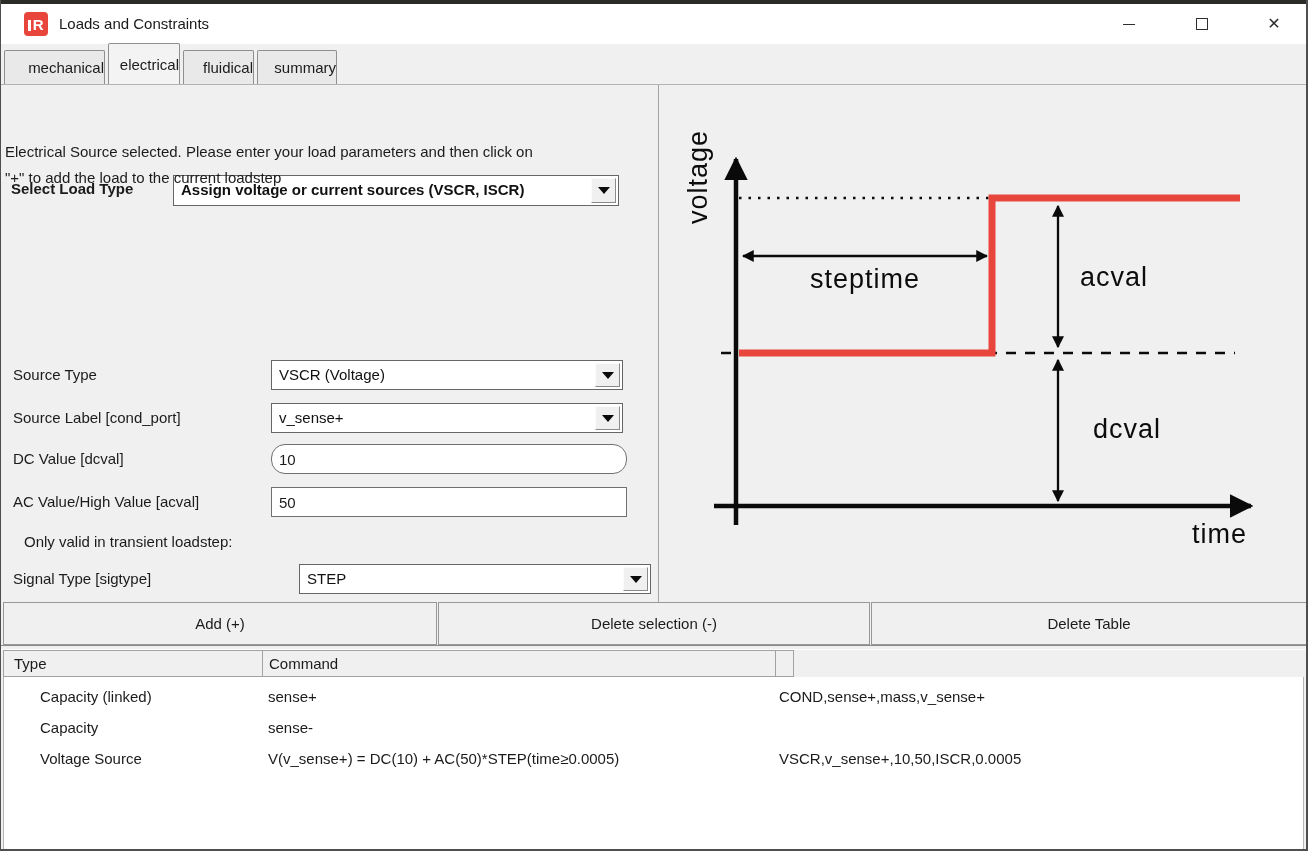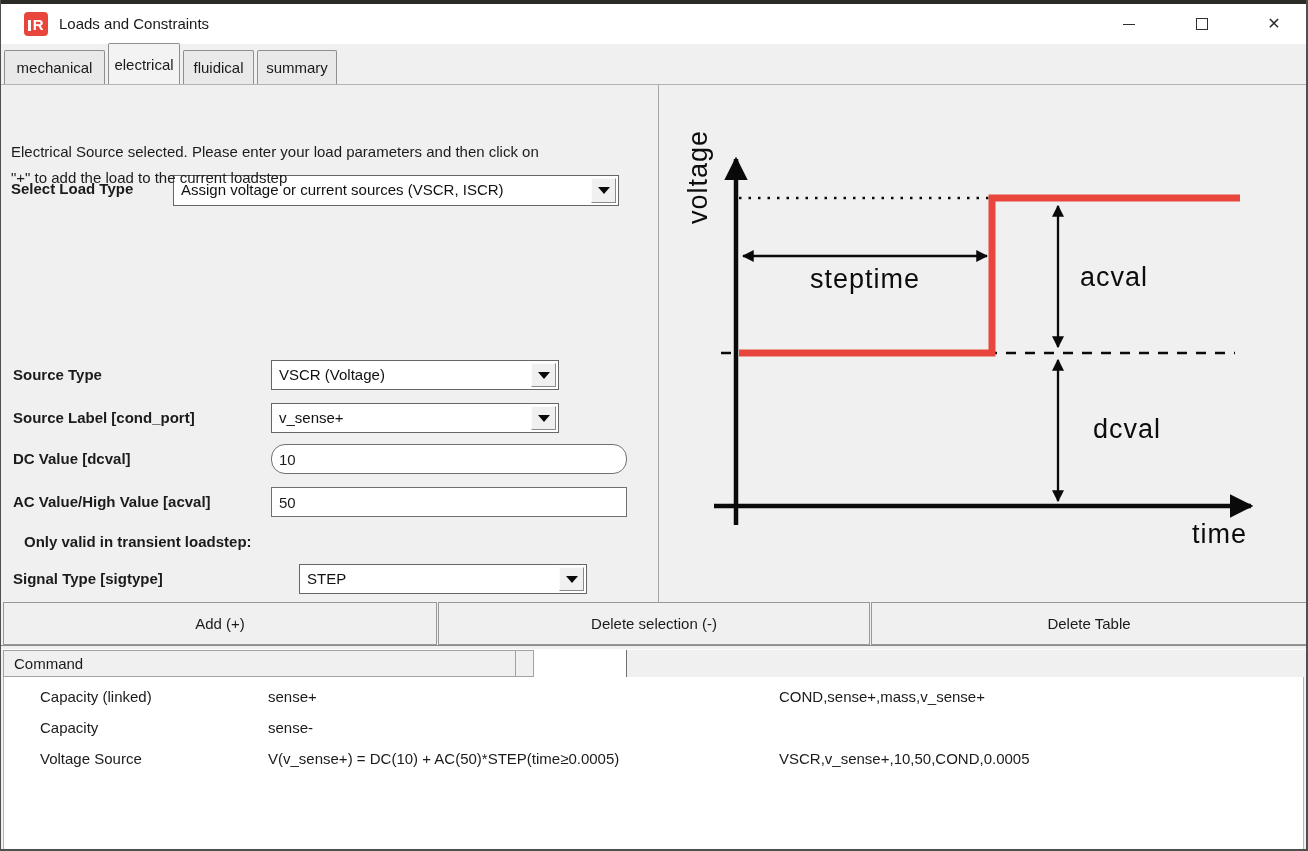--- a/index.html
+++ b/index.html
@@ -26,39 +26,39 @@
   .win-btn { position:absolute; top:0; width:46px; height:40px; display:flex; align-items:center; justify-content:center; }
   .btn-min-glyph { width:12px; height:0; border-top:1.5px solid #2e2e2e; }
   .btn-max-glyph { width:12px; height:12px; border:1.5px solid #2e2e2e; background:transparent; }
   .btn-close-glyph { font-size:16px; color:#2e2e2e; line-height:1; }
 
   
   .tabbar { position:absolute; left:0; top:44px; width:100%; height:40px; background:#f0f0f0; }
   .tab {
     position:absolute; bottom:0; height:34px; background:#e9e9e9;
     border:1px solid #8f8f8f; border-bottom:none; border-radius:2px 2px 0 0;
-    font-size:15px; color:#1b1b1b; display:flex; align-items:center; justify-content:center;
+    font-size:15px; color:#1b1b1b; display:flex; align-items:center; justify-content:flex-end;
   }
   .tab.active { height:41px; background:#f3f3f3; z-index:5; }
 
   
   .content { position:absolute; left:0; top:84px; width:100%; height:518px; background:#f0f0f0; border-top:1px solid #b3b3b3; }
   .v-divider { position:absolute; left:657px; top:0; width:1px; height:100%; background:#a5a5a5; }
 
-  .lbl { position:absolute; left:12px; font-size:15px; color:#1b1b1b; white-space:nowrap;font-weight:bold; }
+  .lbl { position:absolute; left:12px; font-size:15px; color:#1b1b1b; white-space:nowrap; }
   .lbl.bold { font-weight:bold; left:10px; }
-  .desc { position:absolute; left:10px; top:54px; width:636px; font-size:15px; color:#1b1b1b; line-height:26px; }
+  .desc { position:absolute; left:4px; top:54px; width:636px; font-size:15px; color:#1b1b1b; line-height:26px; }
 
   .txtinput {
     position:absolute; left:270px; width:356px; height:30px;
     border:1px solid #707070; background:#fff; font-family:"Liberation Sans",sans-serif;
     font-size:15px; color:#1b1b1b; padding:0 7px; outline:none;
   }
   .combo {
-    position:absolute; left:270px; width:288px; height:30px;
+    position:absolute; left:270px; width:352px; height:30px;
     border:1px solid #666; background:#fff;
   }
   .combo .val { position:absolute; left:7px; top:5px; font-size:15px; color:#111; white-space:nowrap; }
   .combo .drop {
     position:absolute; right:2px; top:2px; bottom:2px; width:25px; background:#f0f0f0;
     border-top:1px solid #fbfbfb; border-left:1px solid #fbfbfb;
     border-right:1px solid #8a8a8a; border-bottom:1px solid #8a8a8a;
     display:flex; align-items:center; justify-content:center;
   }
   .tri { width:0; height:0; border-left:6px solid transparent; border-right:6px solid transparent; border-top:7px solid #0a0a0a; }
@@ -123,21 +123,21 @@
       <span>fluidical</span>
     </div>
     <div class="tab" style="left:256px; width:80px;">
       <span>summary</span>
     </div>
   </div>
 
   <div class="content">
 
     <div class="lbl bold" style="top:95px;">Select Load Type</div>
-    <div class="combo" style="left:172px; top:90px; width:446px; height:31px;">
+    <div class="combo" style="left:172px; top:90px; width:446px; height:31px;font-weight:bold;">
       <span class="val">Assign voltage or current sources (VSCR, ISCR)</span>
       <span class="drop">
           <span class="tri"></span>
         </span>
     </div>
 
     <div class="desc">
       <div>Electrical Source selected. Please enter your load parameters and then click on</div>
       <div>"+" to add the load to the current loadstep</div>
     </div>
@@ -211,34 +211,35 @@
 
   <div class="actions">
     <button class="act-btn" style="left:437px; width:432px;">Delete selection (-)</button>
     <button class="act-btn" style="left:2px; width:434px;">Add (+)</button>
     <button class="act-btn" style="left:870px; width:436px;">Delete Table</button>
   </div>
 
   <div class="groove"></div>
 
   <div class="thead">
+    <div class="th" style="width:260px;">Type</div>
     <div class="th" style="width:513px;">Command</div>
     <div class="th" style="width:18px;"></div>
   </div>
 
   <div class="tbody">
     <div class="trow">
       <span class="cell-type">Capacity (linked)</span>
       <span class="cell-param">sense+</span>
       <span class="cell-cmd">COND,sense+,mass,v_sense+</span>
     </div>
     <div class="trow">
       <span class="cell-type">Capacity</span>
       <span class="cell-param">sense-</span>
       <span class="cell-cmd"></span>
     </div>
     <div class="trow">
       <span class="cell-type">Voltage Source</span>
       <span class="cell-param">V(v_sense+) = DC(10) + AC(50)*STEP(time≥0.0005)</span>
-      <span class="cell-cmd">VSCR,v_sense+,10,50,COND,0.0005</span>
+      <span class="cell-cmd">VSCR,v_sense+,10,50,ISCR,0.0005</span>
     </div>
   </div>
 </div>
 
 </body></html>

